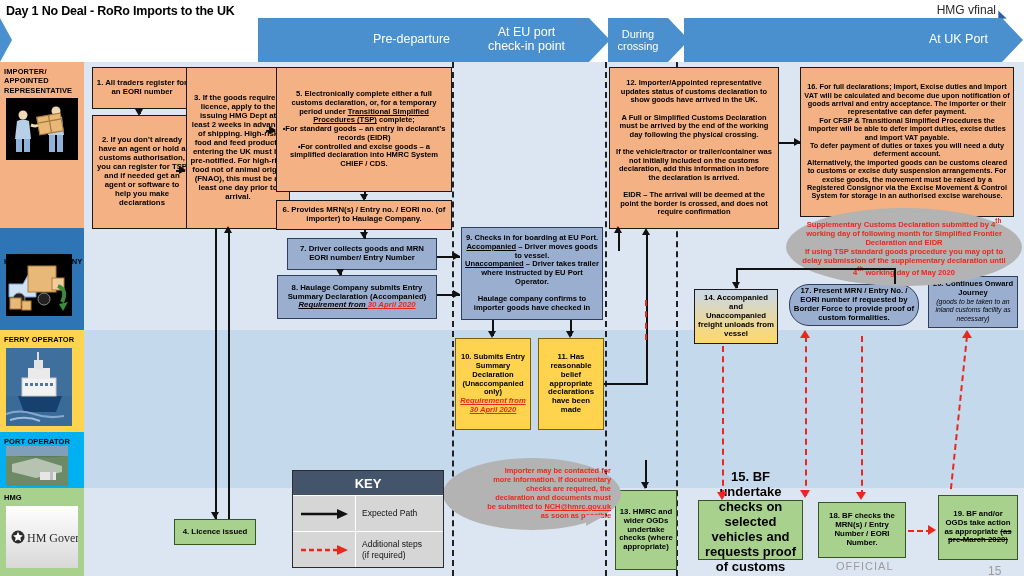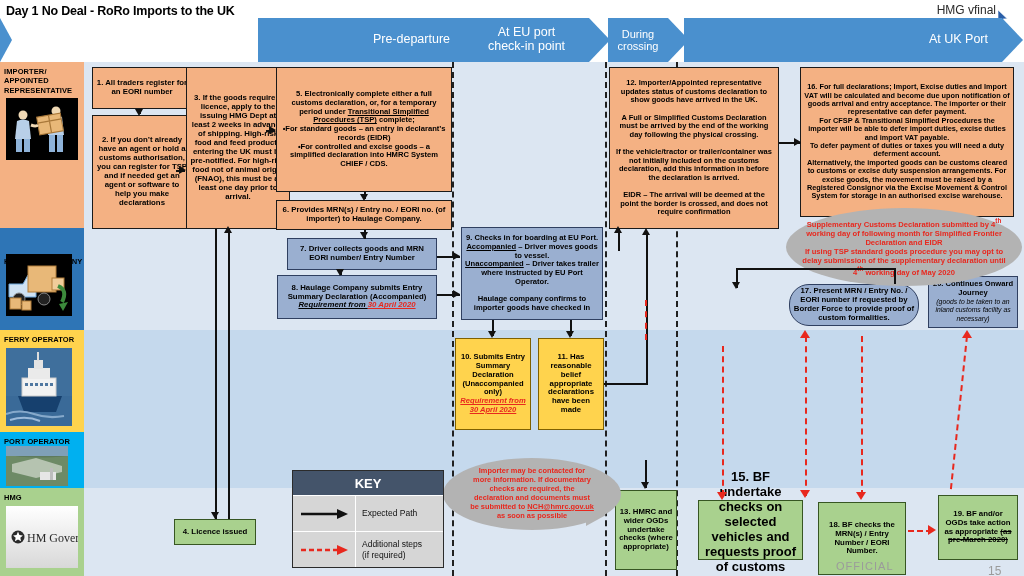--- a/index.html
+++ b/index.html
@@ -291,37 +291,40 @@
       <span>A Full or Simplified Customs Declaration must be arrived by the end of the working day following the physical crossing.</span><br><br>
       <span>If the vehicle/tractor or trailer/container was not initially included on the customs declaration, add this information in before the declaration is arrived.</span><br><br>
       <span>EIDR – The arrival will be deemed at the point the border is crossed, and does not require confirmation</span>
     </span>
   </div>
 
   <div class="box green" style="left:615px;top:490px;width:62px;height:80px;font-size:7.8px;">
     <span class="inner">13.  HMRC and wider OGDs undertake checks (where appropriate)</span>
   </div>
 
+  <div class="box ferrybox" style="left:694px;top:289px;width:84px;height:55px;font-size:7.8px;">
+    <span class="inner">14. Accompanied and Unaccompanied freight unloads from vessel</span>
+  </div>
 
   <div class="box green" style="left:698px;top:500px;width:105px;height:60px;font-size:13px;">
     <span class="inner">15. BF undertake checks on selected vehicles and requests proof of customs formalities</span>
   </div>
 
   <div class="box orange" style="left:800px;top:67px;width:214px;height:150px;font-size:7.3px;white-space:pre-line;">
     <span class="inner">16. For full declarations; Import, Excise duties and Import VAT will be calculated and become due upon notification of goods arrival and entry acceptance. The importer or their representative can defer payment.
 For CFSP &amp; Transitional Simplified Procedures the importer will be able to defer import duties, excise duties and import VAT payable.
 To defer payment of duties or taxes you will need a duty deferment account.
 Alternatively, the imported goods can be customs cleared  to customs or excise duty suspension arrangements. For excise goods, the movement must be raised by a Registered Consignor via the Excise Movement &amp; Control System for storage in an authorised excise warehouse.</span>
   </div>
 
   <div class="box blue" style="left:789px;top:284px;width:130px;height:42px;font-size:7.8px;border-radius:20px;">
     <span class="inner">17. Present MRN / Entry No. / EORI number if requested by Border Force to provide  proof of custom formalities.</span>
   </div>
 
-  <div class="box green" style="left:818px;top:502px;width:88px;height:73px;font-size:7.8px;">
+  <div class="box green" style="left:818px;top:502px;width:88px;height:56px;font-size:7.8px;">
     <span class="inner">18. BF checks the MRN(s) / Entry Number / EORI Number.</span>
   </div>
 
   <div class="box green" style="left:938px;top:495px;width:80px;height:65px;font-size:7.8px;">
     <span class="inner">
       <span>19. BF and/or OGDs take action as appropriate </span><span class="strike">(as pre-March 2020)</span>
     </span>
   </div>
 
   <div class="box blue" style="left:928px;top:276px;width:90px;height:52px;font-size:7.6px;">
@@ -339,21 +342,21 @@
     <span class="inner">
       <span>Supplementary Customs Declaration submitted by 4</span><sup>th</sup><br>
       <span>working day of following month for Simplified Frontier</span><br>
       <span>Declaration and EIDR</span><br>
       <span>If using TSP standard goods procedure you may opt to</span><br>
       <span>delay submission of the supplementary declaration until</span><br>
       <span>4</span><sup>th</sup><span> working day of May 2020</span>
     </span>
   </div>
 
-  <div class="cloud" style="left:443px;top:458px;width:178px;height:72px;font-size:7.4px;">
+  <div class="cloud" style="left:443px;top:458px;width:178px;height:72px;font-size:7.4px;text-align:right;">
     <span class="inner">
       <span>Importer may be contacted for</span><br>
       <span>more information. If documentary</span><br>
       <span>checks are required, the</span><br>
       <span>declaration and documents must</span><br>
       <span>be submitted to </span><span class="u">NCH@hmrc.gov.uk</span><br>
       <span>as soon as possible</span>
     </span>
   </div>
 

